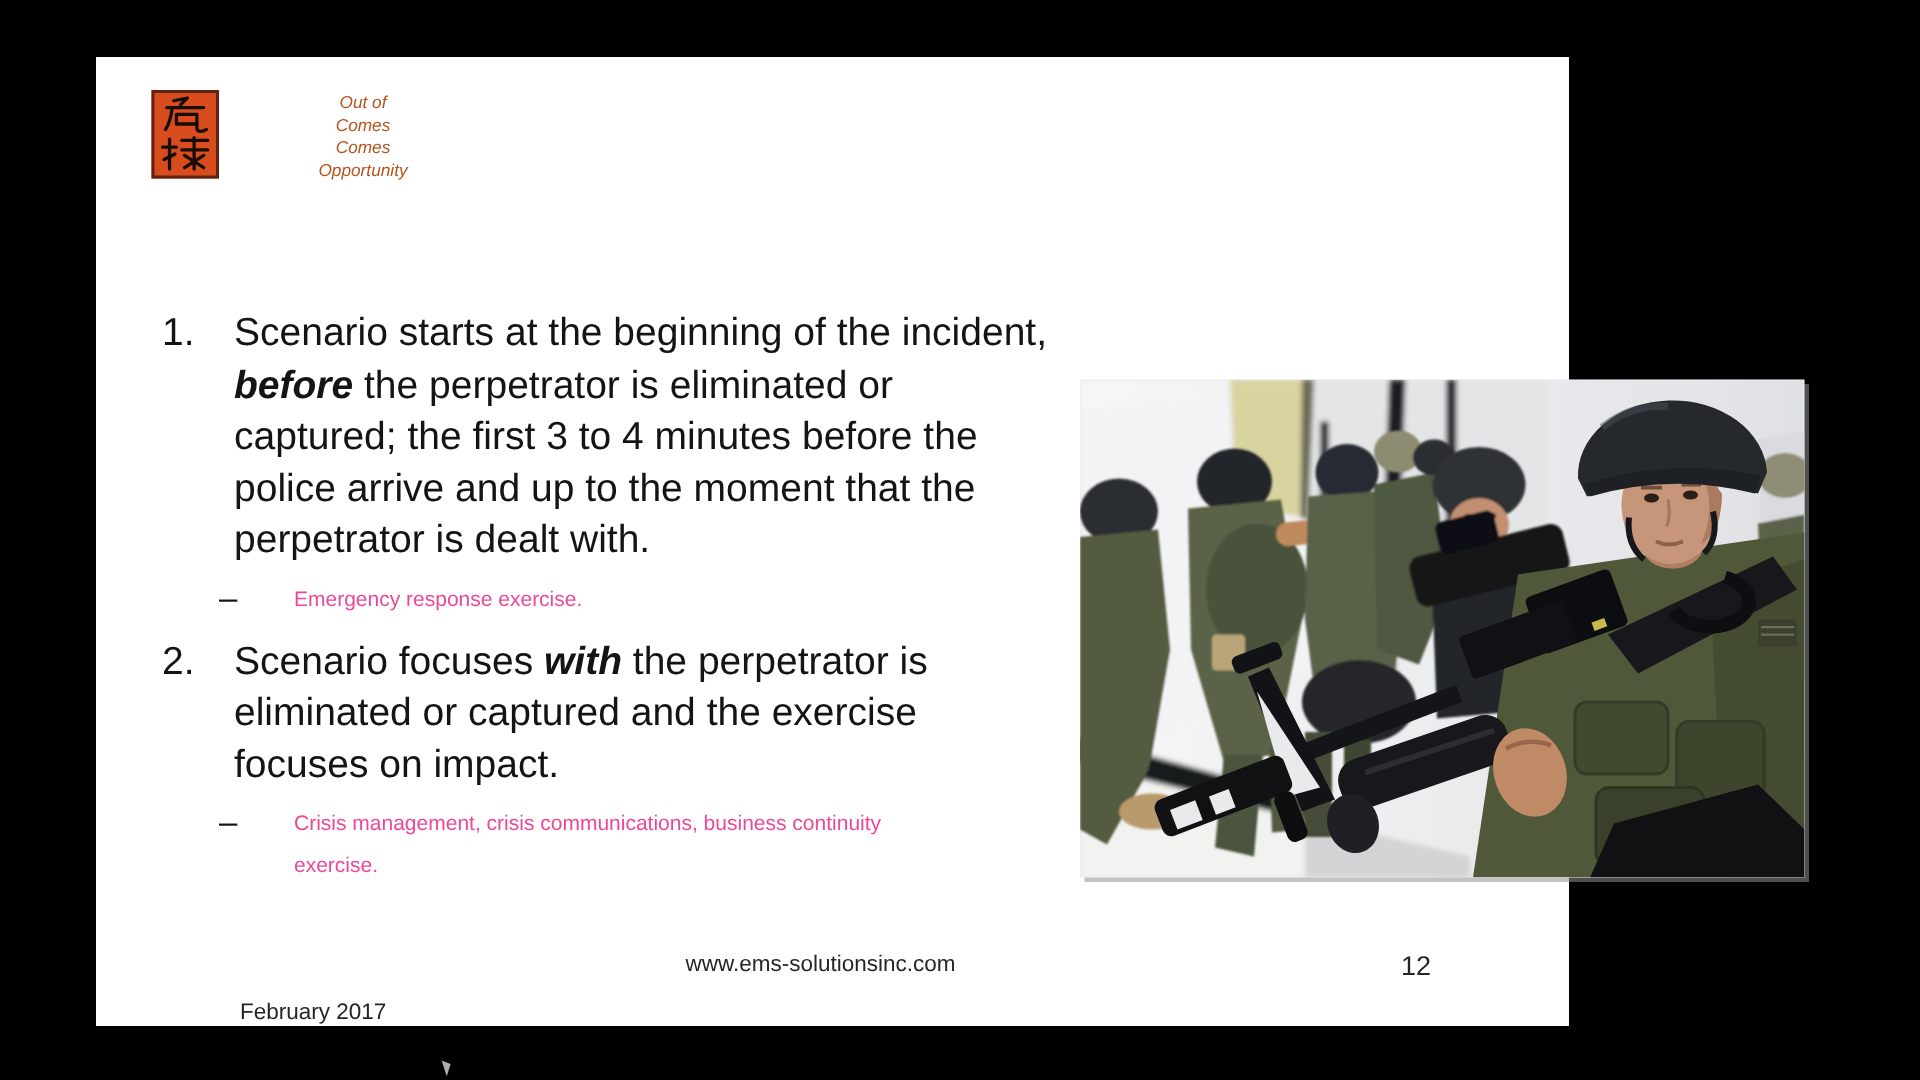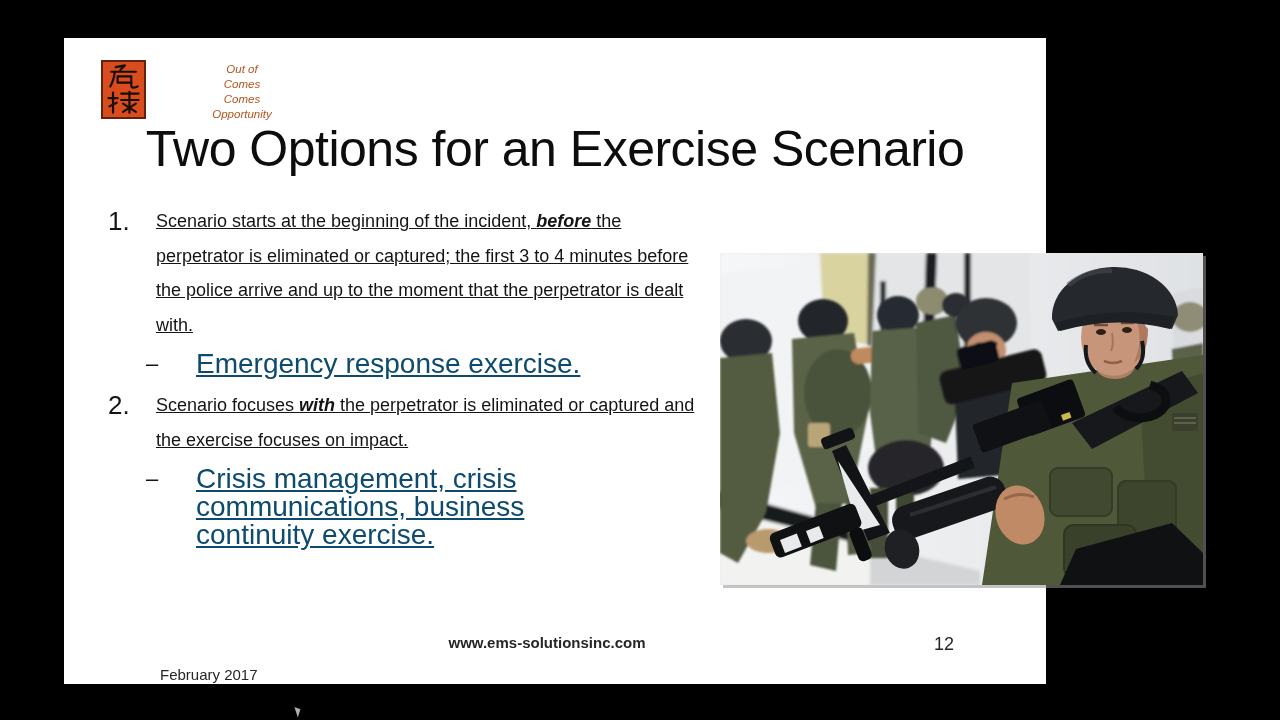--- a/index.html
+++ b/index.html
@@ -17,33 +17,33 @@
   
   .company{position:absolute;top:34px;right:28px;font-size:20px;font-weight:700;
            color:#101010;letter-spacing:.2px;}
   
   .title{position:absolute;left:0;right:0;top:82px;text-align:center;
          font-size:50px;font-weight:400;color:#0d0d0d;letter-spacing:-.5px;}
   
   .list{position:absolute;left:44px;top:166px;width:610px;}
   .item{display:flex;margin-bottom:8px;}
   .item-num{width:48px;flex:0 0 48px;font-size:26px;line-height:34.5px;color:#141414;}
-  .item-text{width:552px;font-size:18px;line-height:34.5px;color:#141414;text-decoration:underline;}
+  .item-text{width:552px;font-size:26px;line-height:34.5px;color:#141414;}
   .emph{font-weight:700;font-style:italic;}
   .sub{display:flex;margin:2px 0 10px 38px;}
   .sub-dash{width:50px;flex:0 0 50px;font-size:22px;line-height:28px;color:#141414;}
-  .sub-text{width:445px;font-size:28px;line-height:28px;color:#0c4a6e;text-decoration:underline;}
+  .sub-text{width:445px;font-size:14px;line-height:28px;color:#ec4899;}
   
   .photo{position:absolute;left:656px;top:215px;width:483px;height:332px;
          box-shadow:3px 3px 0 rgba(145,145,145,.55);overflow:hidden;background:#e9eaec;}
   .photo svg{display:block;width:100%;height:100%;}
   
   .footer-date{position:absolute;left:96px;top:628px;font-size:15px;color:#262626;}
   .footer-site{position:absolute;left:0;right:16px;top:596px;text-align:center;
-               font-size:15px;color:#262626;font-weight:bold;}
+               font-size:15px;color:#262626;}
   .footer-page{position:absolute;right:92px;top:596px;font-size:18px;color:#262626;}
   
   .cursor{position:absolute;left:296px;top:706px;width:0;height:0;opacity:.75;
           border-left:5px solid #e8e8e8;border-top:4px solid transparent;
           border-bottom:7px solid transparent;transform:rotate(-18deg);}
 </style>
 </head>
 <body>
 
 <div class="frame">
@@ -69,21 +69,20 @@
       </svg>
     </div>
     <div class="tagline">
       <div>Out of</div>
       <div>Comes</div>
       <div>Comes</div>
       <div>Opportunity</div>
     </div>
 
 
-    <div class="title">Two Options for an Exercise Scenario</div>
 
     <div class="list" id="list-root">
   <div>
     <div class="item">
       <div class="item-num">1.</div>
       <div class="item-text"><span>Scenario starts at the beginning of the incident, </span><span class="emph">before</span><span> the perpetrator is eliminated or captured; the first 3 to 4 minutes before the police arrive and up to the moment that the perpetrator is dealt with.</span></div>
     </div>
     <div class="sub">
       <div class="sub-dash">–</div>
       <div class="sub-text">Emergency response exercise.</div>

